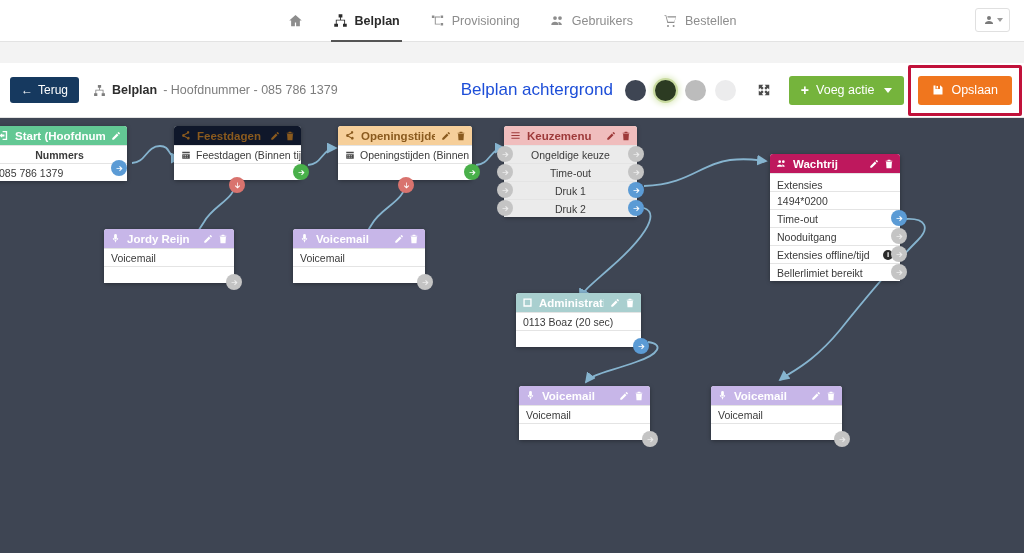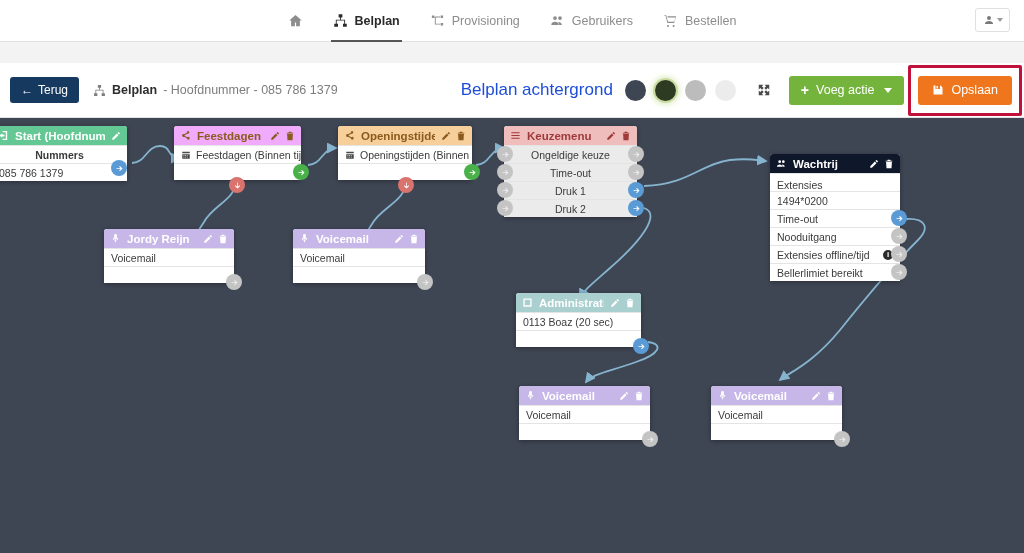--- a/index.html
+++ b/index.html
@@ -313,21 +313,21 @@
           <span>085 786 1379</span>
         </div>
       <div class="dot blue" style="left:119px; top:34px;">
         <svg viewBox="0 0 24 24">
             <path d="M4 11h11l-4-4 2-2 7 7-7 7-2-2 4-4H4z"></path>
           </svg>
       </div>
     </div>
 
     <div class="node" style="left:174px; top:8px; width:127px;">
-      <div class="node-hd" style="background:#f0abfc;color:#8a5a1e;align-items:center;">
+      <div class="node-hd" style="background:#0f172a;color:#8a5a1e;align-items:center;">
         <span class="hicon">
             <svg viewBox="0 0 24 24">
               <path d="M18 2a3 3 0 0 0-2.9 3.8L8.9 9.3a3 3 0 1 0 0 5.4l6.2 3.5A3 3 0 1 0 18 15a3 3 0 0 0-2 .8l-6-3.4a3 3 0 0 0 0-.8l6-3.4A3 3 0 1 0 18 2z"></path>
             </svg>
           </span>
         <span class="ttl">Feestdagen</span>
         <span class="acts">
           <svg viewBox="0 0 24 24">
               <path d="M3 17.2 14.1 6.1l3.8 3.8L6.8 21H3zM15.5 4.7l1.6-1.6a1.4 1.4 0 0 1 2 0l1.8 1.8a1.4 1.4 0 0 1 0 2l-1.6 1.6z"></path>
             </svg>
@@ -518,21 +518,21 @@
         </div>
       <div class="row empty"></div>
       <div class="dot grey" style="left:124px; top:45px;">
           <svg viewBox="0 0 24 24">
             <path d="M4 11h11l-4-4 2-2 7 7-7 7-2-2 4-4H4z"></path>
           </svg>
         </div>
     </div>
 
     <div class="node" style="left:770px; top:36px; width:130px;">
-      <div class="node-hd" style="background:#0f172a;color:#fff;">
+      <div class="node-hd" style="background:#be185d;color:#fff;">
         <span class="hicon">
             <svg viewBox="0 0 24 24">
               <path d="M8 11a3 3 0 1 0 0-6 3 3 0 0 0 0 6zm8 0a3 3 0 1 0 0-6 3 3 0 0 0 0 6zM2 19c0-3 3-5 6-5s6 2 6 5zm12.2-4.6c2.4.5 4.8 2.2 4.8 4.6h-4.4c0-1.7-.6-3.3-1.6-4.4z"></path>
             </svg>
           </span>
         <span class="ttl">Wachtrij</span>
         <span class="acts">
           <svg viewBox="0 0 24 24">
               <path d="M3 17.2 14.1 6.1l3.8 3.8L6.8 21H3zM15.5 4.7l1.6-1.6a1.4 1.4 0 0 1 2 0l1.8 1.8a1.4 1.4 0 0 1 0 2l-1.6 1.6z"></path>
             </svg>

